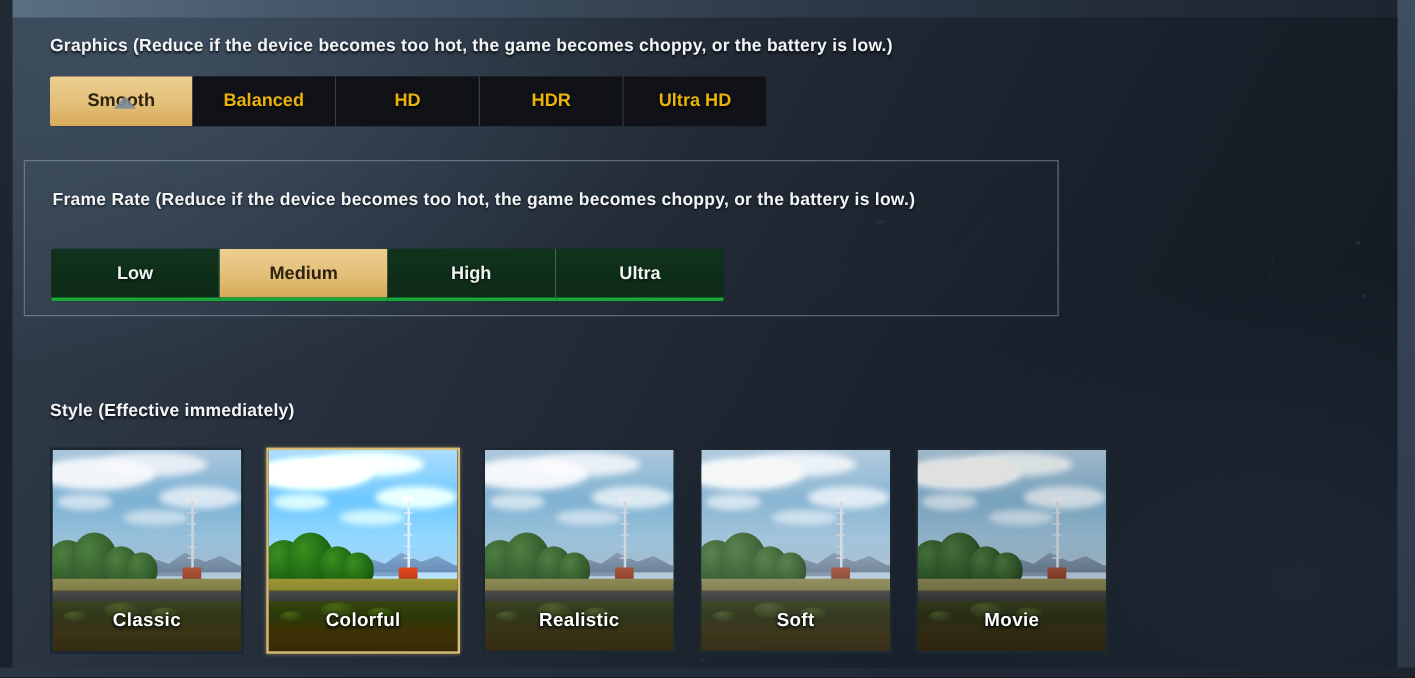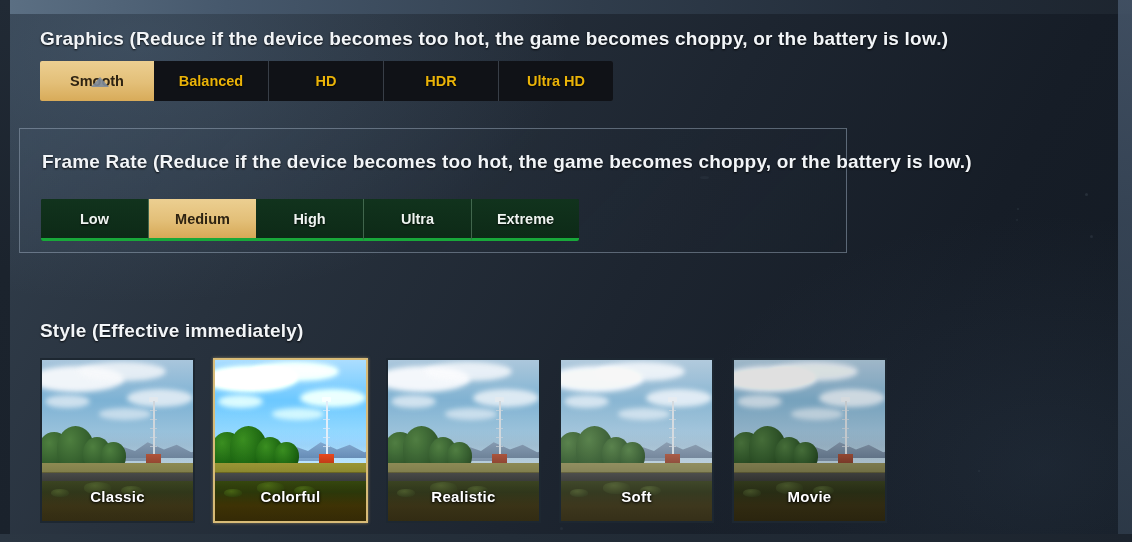--- a/index.html
+++ b/index.html
@@ -56,21 +56,21 @@
   .bottom-strip {
     position: absolute;
     left: 0; bottom: 0;
     width: 1132px; height: 8px;
     background: linear-gradient(90deg, #2b3642 0%, #232d38 45%, #1c242e 100%);
   }
 
   
   .section-title {
     color: #f2f5f8;
-    font-size: 19px;
+    font-size: 14px;
     font-weight: bold;
     letter-spacing: 0.2px;
     text-shadow: 0 1px 2px rgba(0,0,0,0.85);
     white-space: nowrap;
     text-align: center;
   }
 
   
   #graphics-section {
     position: absolute;
@@ -376,23 +376,20 @@
         <span>Low</span>
       </div>
       <div class="seg-btn green selected">
         <span>Medium</span>
       </div>
       <div class="seg-btn green">
         <span>High</span>
       </div>
       <div class="seg-btn green">
         <span>Ultra</span>
-      </div>
-      <div class="seg-btn green">
-        <span>Extreme</span>
       </div>
     </div>
   </div>
 
   <div id="style-section">
     <div id="style-label" class="section-title">Style (Effective immediately)</div>
 
     <div id="style-row">
 
       <div class="thumb v-classic">

